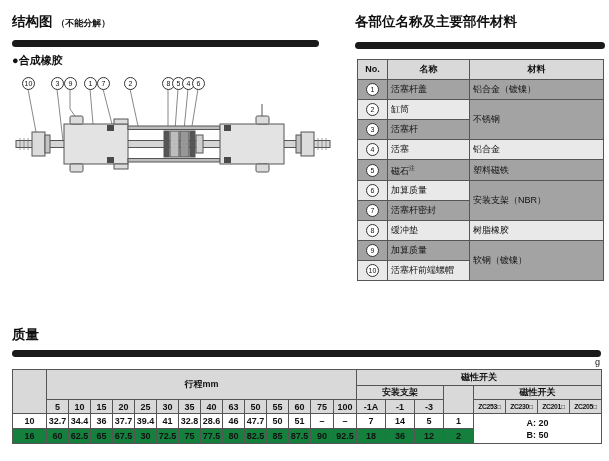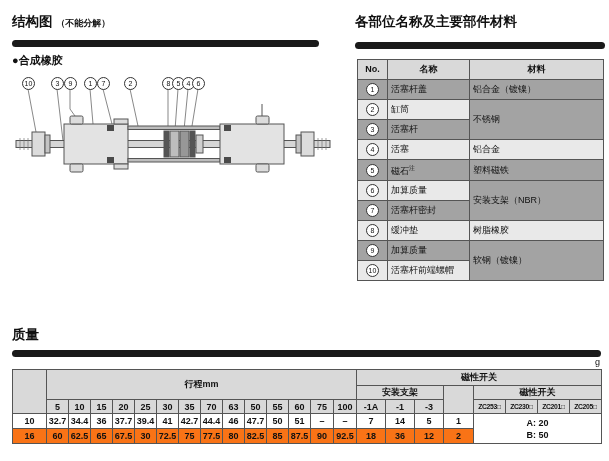--- a/index.html
+++ b/index.html
@@ -29,21 +29,21 @@
 
   
   .unit{position:absolute;left:560px;top:357px;width:40px;text-align:right;font-size:9px;}
   .mass-table{position:absolute;left:12px;top:369px;border-collapse:collapse;table-layout:fixed;width:589px;font-size:9px;border:1.5px solid #222;}
   .mass-table th,.mass-table td{border:1px solid #555;padding:0;text-align:center;overflow:hidden;white-space:nowrap;}
   .mass-table th{background:#d9d9d9;font-weight:bold;}
   .mass-table tr.hr1 th{height:15px;}
   .mass-table tr.hr2 th{height:13px;}
   .mass-table tr.hr3 th{height:13px;}
   .mass-table tr.dr td{height:14px;font-weight:bold;background:#fff;}
-  .mass-table tr.dr.alt td{background:#f97316;}
+  .mass-table tr.dr.alt td{background:#15803d;}
   .mass-table th.zc{font-size:6.8px;letter-spacing:-0.3px;}
   .mass-table th.two-line{line-height:9px;padding-left:41px;}
   .mass-table td.switch-val{background:#fff;font-weight:bold;line-height:12px;}
   .mass-note{position:absolute;left:12px;top:443px;font-size:9px;font-weight:bold;color:#3a3a3a;white-space:nowrap;}
 
   svg .ol{stroke:#555;stroke-width:1;}
   svg .leader{stroke:#555;stroke-width:0.7;fill:none;}
 </style>
 </head>
 <body>
@@ -231,21 +231,21 @@
       <th colspan="4">磁性开关</th>
     </tr>
     <tr class="hr3">
       <th>5</th>
       <th>10</th>
       <th>15</th>
       <th>20</th>
       <th>25</th>
       <th>30</th>
       <th>35</th>
-      <th>70</th>
+      <th>40</th>
       <th>63</th>
       <th>50</th>
       <th>55</th>
       <th>60</th>
       <th>75</th>
       <th>100</th>
       <th>-1A</th>
       <th>-1</th>
       <th>-3</th>
       <th class="zc">ZC253□</th>
@@ -254,22 +254,22 @@
       <th class="zc">ZC205□</th>
     </tr>
     <tr class="dr">
       <td>10</td>
       <td>32.7</td>
       <td>34.4</td>
       <td>36</td>
       <td>37.7</td>
       <td>39.4</td>
       <td>41</td>
-      <td>42.7</td>
-      <td>44.4</td>
+      <td>32.8</td>
+      <td>28.6</td>
       <td>46</td>
       <td>47.7</td>
       <td>50</td>
       <td>51</td>
       <td>–</td>
       <td>–</td>
       <td>7</td>
       <td>14</td>
       <td>5</td>
       <td>1</td>

